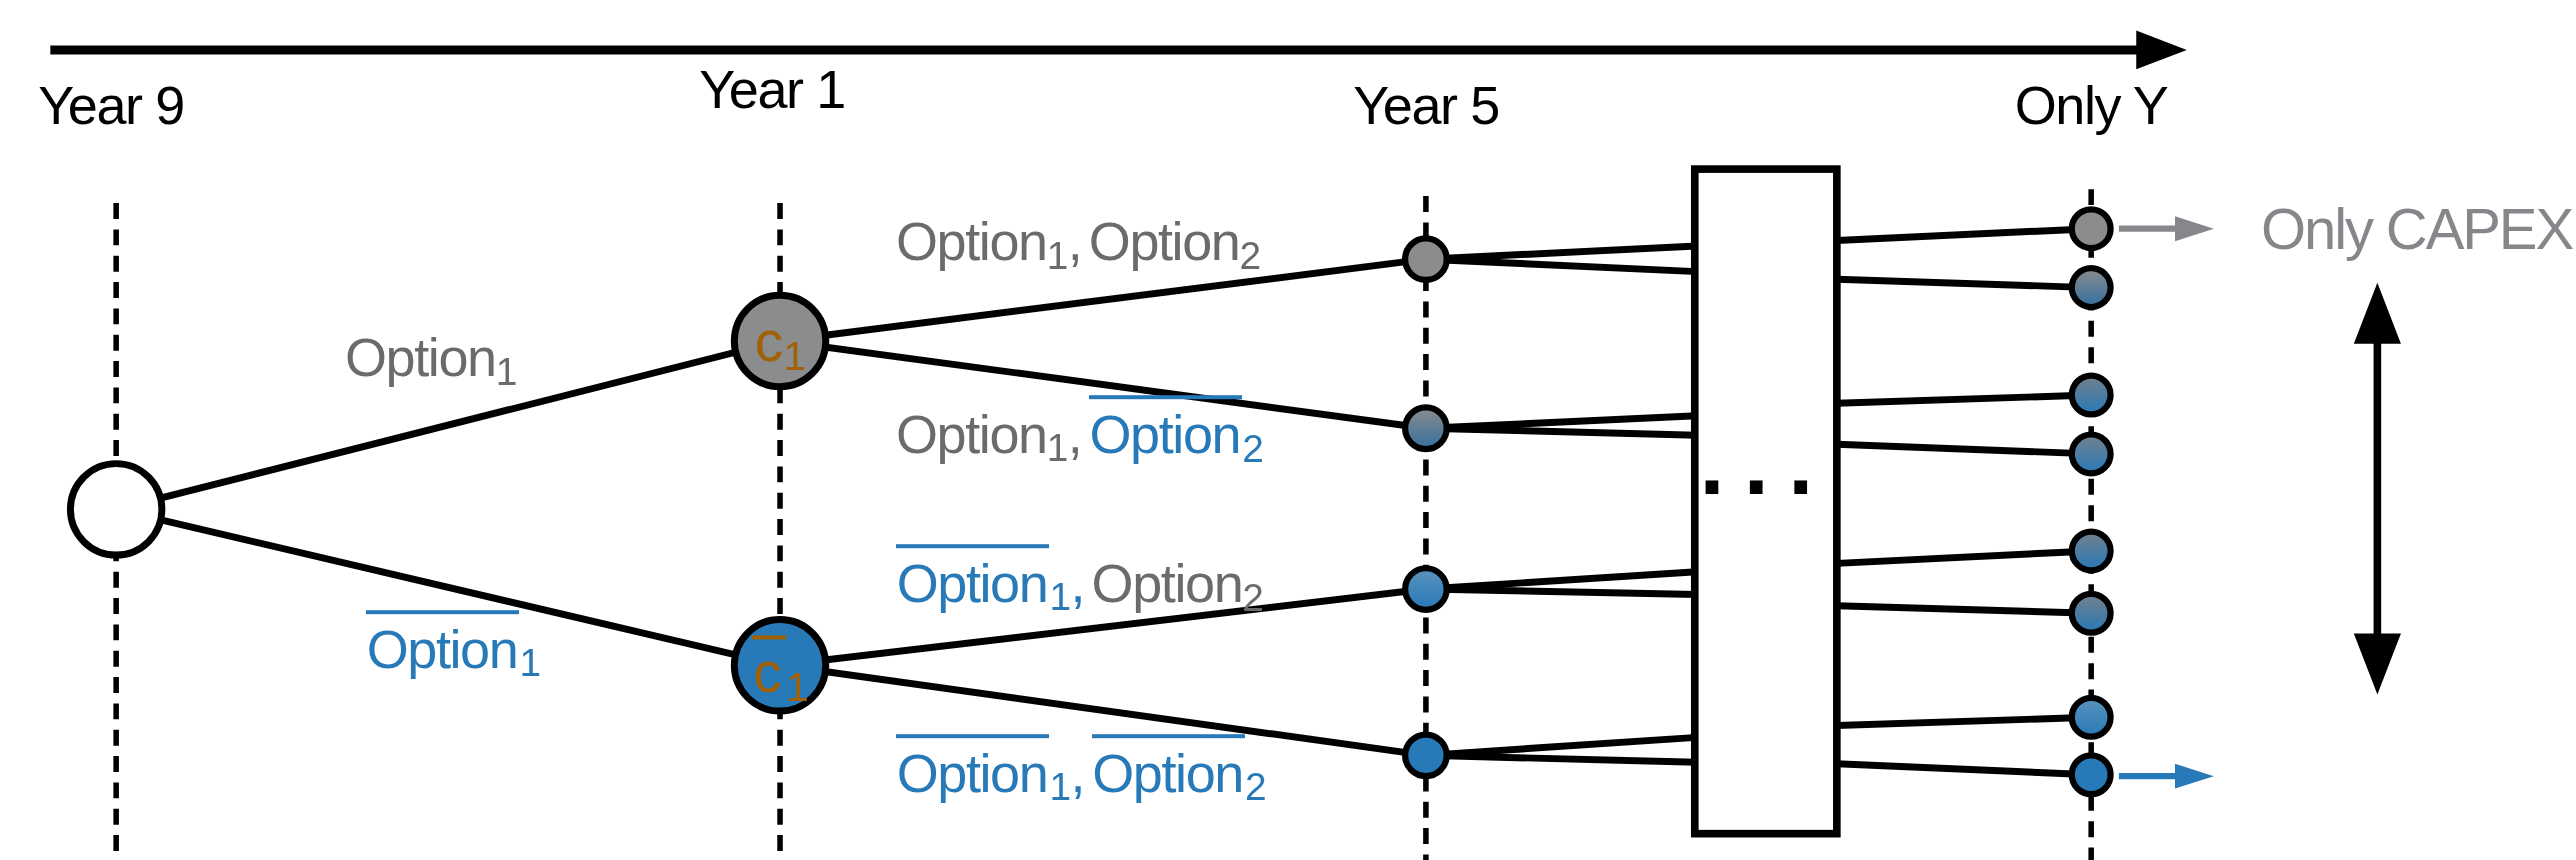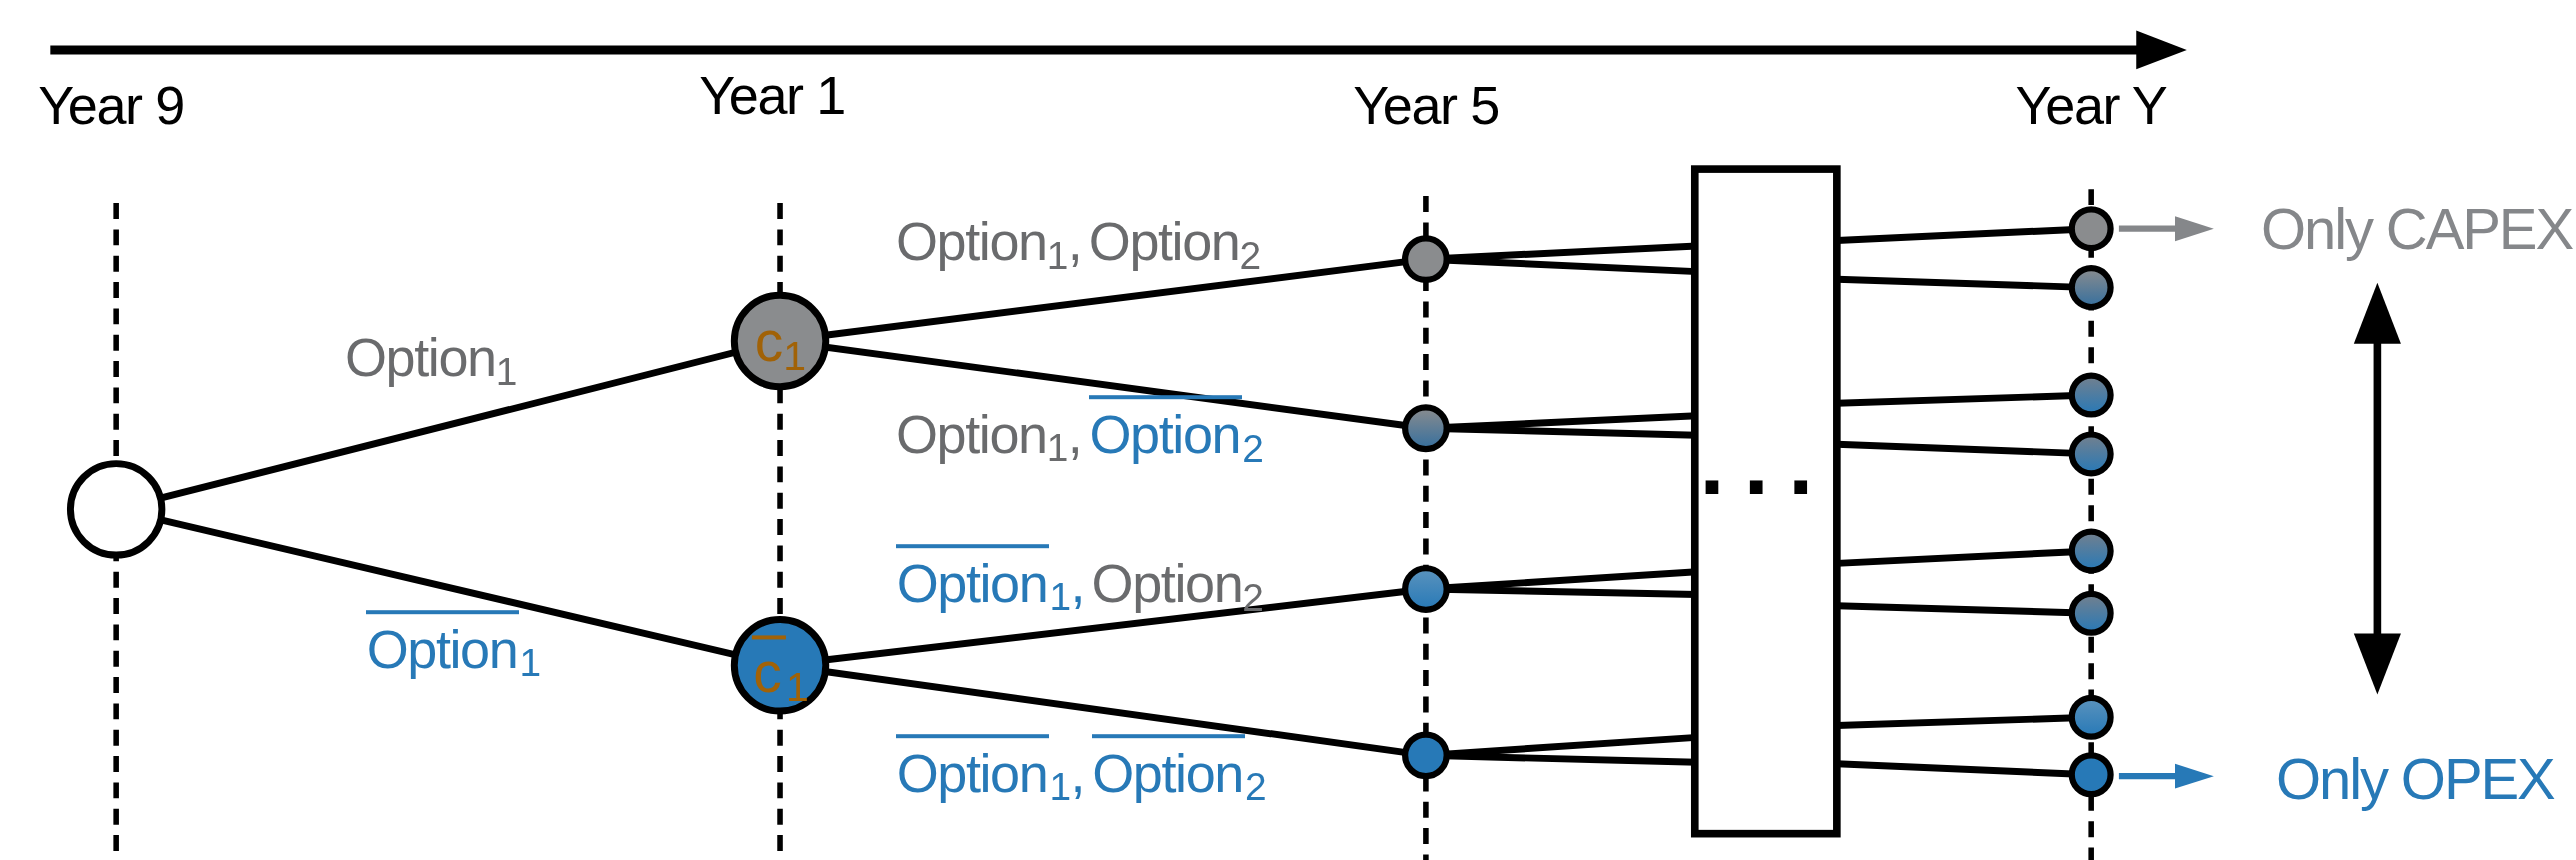--- a/index.html
+++ b/index.html
@@ -172,23 +172,23 @@
     <circle class="nodeT" fill="url(#gradA)" cx="3017" cy="415" r="28"></circle>
     <circle class="nodeT" fill="url(#gradB)" cx="3017" cy="570" r="28"></circle>
     <circle class="nodeT" fill="url(#gradB)" cx="3017" cy="655" r="28"></circle>
     <circle class="nodeT" fill="url(#gradB)" cx="3017" cy="795" r="28"></circle>
     <circle class="nodeT" fill="url(#gradB)" cx="3017" cy="885" r="28"></circle>
     <circle class="nodeT" fill="url(#gradC)" cx="3017" cy="1035" r="28"></circle>
     <circle class="nodeT fill-blue" cx="3017" cy="1118" r="28"></circle>
   </svg>
 
   <div class="txt year" style="left:111px;top:105px">Year 9</div>
-  <div class="txt year" style="left:772px;top:95px">Year 1</div>
+  <div class="txt year" style="left:772px;top:89px">Year 1</div>
   <div class="txt year" style="left:1426px;top:105px">Year 5</div>
-  <div class="txt year" style="left:2091px;top:105px">Year Y</div>
+  <div class="txt year" style="left:2091px;top:105px">Only Y</div>
 
   <div class="txt edge-label gray" style="left:345px;top:357px">
     <span>Option</span><sub>1</sub>
   </div>
   <div class="txt edge-label blue" style="left:366px;top:643px">
     <span class="ov">Option</span><sub>1</sub>
   </div>
 
   <div class="txt edge-label gray" style="left:896px;top:241px">
     <span>Option</span><sub>1</sub><span class="comma">,</span><span>Option</span><sub>2</sub>
@@ -206,16 +206,15 @@
   <div class="node-label" style="left:780px;top:344px">
     <span>c</span><sub>1</sub>
   </div>
   <div class="node-label" style="left:780px;top:671px">
     <span class="ov">c</span><sub>1</sub>
   </div>
 
   <div class="dots" style="left:1766px;top:463px">...</div>
 
   <div class="txt annot graylight" style="left:2221px;top:229px">Only CAPEX</div>
-  <div class="txt annot blue" style="left:2236px;top:779px">Only OPEX</div>
 
 </div>
 
 
 </body></html>

